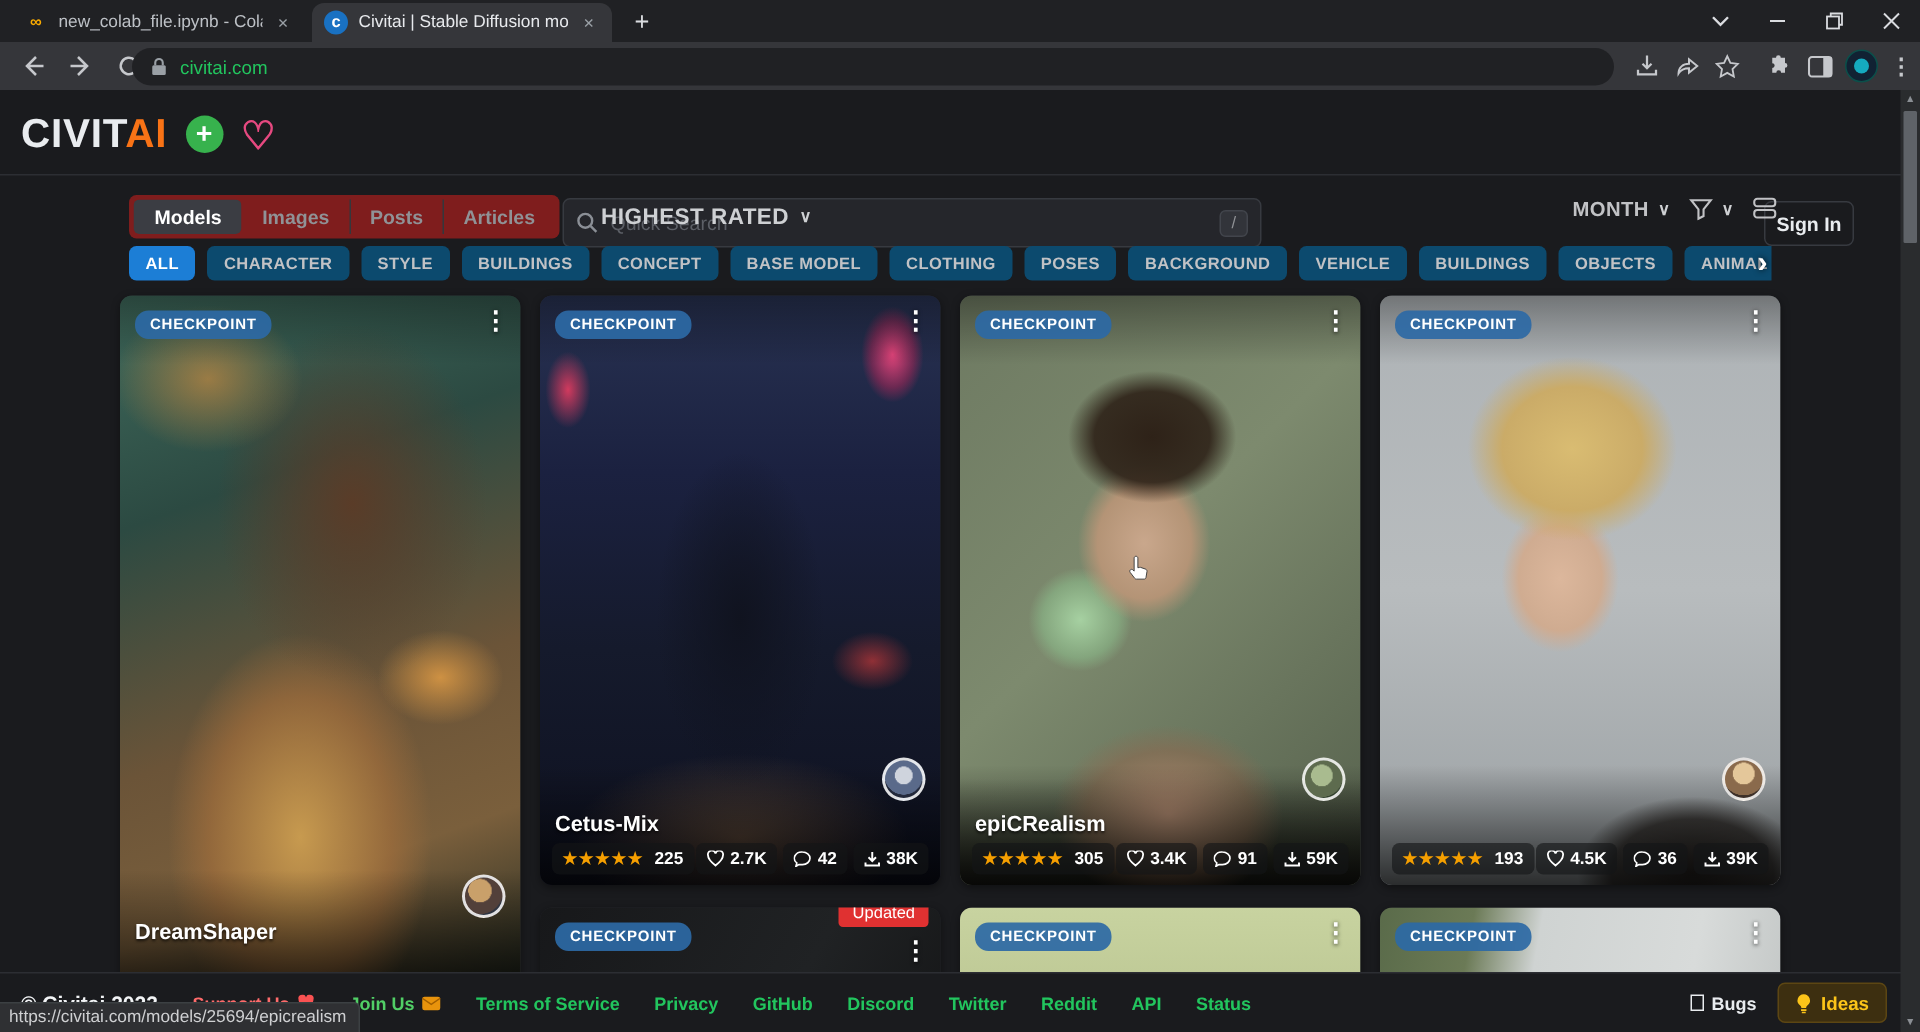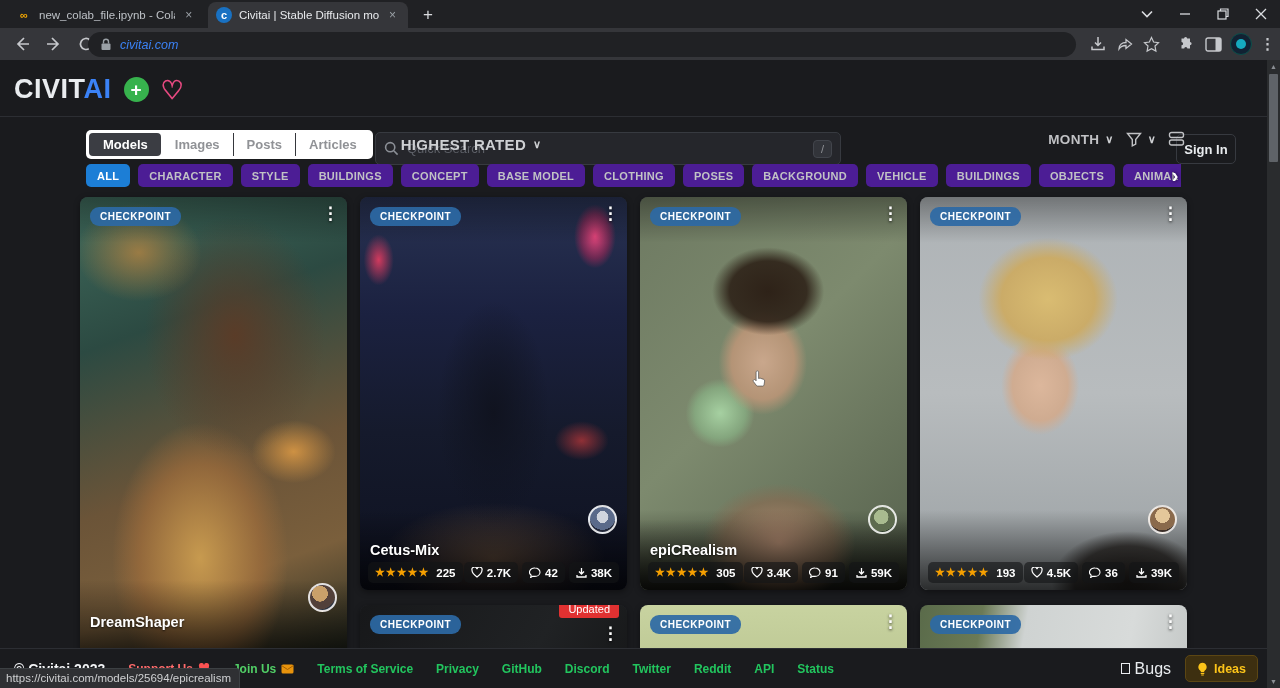--- a/index.html
+++ b/index.html
@@ -20,63 +20,63 @@
   .tab .x { margin-left:6px; color:#9aa0a6; font-size:12px; width:16px; text-align:center; cursor:default; }
   .newtab { position:absolute; left:416px; top:4px; width:24px; height:24px; color:#dadce0; font-size:17px;
     text-align:center; line-height:22px; }
   .wincontrols { position:absolute; right:0; top:0; height:28px; display:flex; align-items:center; }
   .winbtn { width:38px; height:28px; display:flex; align-items:center; justify-content:center; }
   .toolbar { position:absolute; left:0; top:28px; width:1280px; height:32px; background:#35363a;
     display:flex; align-items:center; }
   .navbtn { width:28px; height:28px; margin-left:4px; display:flex; align-items:center; justify-content:center; }
   .urlbar { position:absolute; left:88px; top:32px; width:988px; height:25px; background:#202124;
     border-radius:13px; display:flex; align-items:center; padding:0 12px; }
-  .urlbar .url { color:#3b82f6; font-size:12.5px; margin-left:8px;font-style:italic; }
+  .urlbar .url { color:#22c55e; font-size:12.5px; margin-left:8px; }
   .toolbar-icons { position:absolute; left:1084px; top:28px; height:32px; display:flex; align-items:center; }
   .tbicon { width:27px; height:27px; display:flex; align-items:center; justify-content:center; }
   .avatar-chrome { width:22px; height:22px; border-radius:50%; background:#123; border:1px solid #0b4f4a;
     display:flex; align-items:center; justify-content:center; }
   .avatar-chrome i { width:10px; height:10px; border-radius:50%; background:#15aabf; display:block; }
 
   
   .site-header { position:absolute; left:0; top:60px; width:1280px; height:57px; background:#1a1b1e;
     border-bottom:1px solid #2c2e33; }
   .logo { position:absolute; left:14px; top:14px; display:flex; align-items:center; }
   .logo .word { font-size:27px; font-weight:900; letter-spacing:0.5px; }
   .logo .c1 { color:#e9ecef; }
-  .logo .c2 { color:#3b82f6; }
+  .logo .c2 { color:#f97316; }
   .plus-btn { margin-left:12px; width:25px; height:25px; border-radius:50%; background:#37b24d; color:#fff;
     font-size:19px; font-weight:bold; display:flex; align-items:center; justify-content:center; line-height:1; }
   .heart-btn { margin-left:12px; color:#e64980; font-size:26px; line-height:1; font-weight:bold; }
   .searchbar { position:absolute; left:375px; top:72px; width:466px; height:33px; background:#25262b;
     border:1px solid #373a40; border-radius:5px; display:flex; align-items:center; padding:0 8px; }
   .searchbar input { flex:1; background:transparent; border:none; outline:none; color:#c1c2c5;
     font-size:13px; margin-left:8px; font-family:"Liberation Sans",sans-serif; }
   .searchbar input::placeholder { color:#5c5f66; }
   .kbd { background:#32343a; border:1px solid #42454c; border-radius:4px; color:#909296; font-size:11px;
     padding:2px 7px; }
   .signin { position:absolute; left:1176px; top:74px; width:60px; height:30px; background:#1a1b1e;
     border:1px solid #373a40; border-radius:5px; color:#e9ecef; font-size:13px; font-weight:bold;
     display:flex; align-items:center; justify-content:center; }
 
   
   .navrow { position:absolute; left:86px; top:130px; display:flex; align-items:center; }
-  .segmented { display:flex; align-items:center; background:#ffffff; border-radius:5px; padding:3px; }
+  .segmented { display:flex; align-items:center; background:#7f1d1d; border-radius:5px; padding:3px; }
   .seg-item { padding:4px 13px; font-size:13px; font-weight:bold; color:#909296; border-left:1px solid #35373c; }
   .seg-item:first-child, .seg-item.active + .seg-item { border-left-color:transparent; }
   .seg-item.active { background:#3b3d43; color:#fff; border-radius:4px; border-left-color:transparent; }
   .sortlabel { margin-left:28px; font-size:15px; font-weight:bold; color:#ced0d3; letter-spacing:0.3px;
     display:flex; align-items:center; gap:7px;justify-content:flex-end; }
   .chev { font-size:11px; color:#ced0d3; font-weight:bold; }
   .rightctrls { position:absolute; right:95px; top:131px; display:flex; align-items:center; gap:12px; }
   .period { font-size:13.5px; font-weight:bold; color:#c1c2c5; letter-spacing:0.3px; display:flex;
     align-items:center; gap:6px; }
   .chiprow { position:absolute; left:86px; top:164px; width:1095px; height:24px; overflow:hidden;
     display:flex; gap:8px; }
-  .chip { flex:0 0 auto; height:23px; background:#4c1d95; border-radius:5px; color:#c1c2c5; font-size:11px;
+  .chip { flex:0 0 auto; height:23px; background:#0c4a6e; border-radius:5px; color:#c1c2c5; font-size:11px;
     font-weight:bold; letter-spacing:0.3px; display:flex; align-items:center; padding:0 11px; }
   .chip.active { background:#1c7ed6; color:#fff; }
   .chip-scroll { position:absolute; left:1164px; top:164px; width:22px; height:23px; color:#fff; font-size:20px;
     font-weight:bold; display:flex; align-items:center; justify-content:center;
     text-shadow:0 0 4px #000; }
 
   
   .grid { position:absolute; left:80px; top:197px; width:1110px; display:flex; gap:13px; }
   .col { display:flex; flex-direction:column; gap:15px; width:267px; }
   .card { position:relative; width:267px; border-radius:8px; overflow:hidden; background:#25262b;
@@ -141,21 +141,21 @@
 
   
   .site-footer { position:absolute; left:0; bottom:0; width:1280px; height:40px; background:#1a1b1e;
     border-top:1px solid #2c2e33; display:flex; align-items:center; z-index:20; }
   .f-left { display:flex; align-items:center; gap:23px; margin-left:14px; }
   .f-copy { color:#f1f3f5; font-size:14px; font-weight:bold; }
   .f-link { color:#22c55e; font-size:12px; font-weight:bold; }
   .f-support { color:#ff6b6b; display:flex; align-items:center; gap:5px; }
   .f-join { color:#51cf66; display:flex; align-items:center; gap:5px; }
   .f-right { margin-left:auto; margin-right:22px; display:flex; align-items:center; gap:14px; }
-  .f-bugs { color:#e9ecef; font-size:16px; font-weight:normal; display:flex; align-items:center; gap:5px;padding-left:42px; }
+  .f-bugs { color:#e9ecef; font-size:12px; font-weight:bold; display:flex; align-items:center; gap:5px;padding-left:42px; }
   .boxglyph { display:inline-block; width:9px; height:11px; border:1.4px solid #e9ecef; }
   .ideas-btn { background:#3d2f10; border:1px solid #5c4613; color:#fcc419; font-size:12.5px; font-weight:bold;
     border-radius:5px; height:27px; display:flex; align-items:center; gap:6px; padding:0 11px; }
 
   .statusbubble { position:absolute; left:0; bottom:0; background:#2f3033; border:1px solid #3c4043;
     border-left:none; border-bottom:none; border-radius:0 4px 0 0; color:#cfd0d2; font-size:11.5px;
     padding:3px 8px 4px 6px; z-index:30; }
 
   
   .scrollbar { position:absolute; right:0; top:60px; width:13px; height:628px; background:#2a2c2e; z-index:40; }

